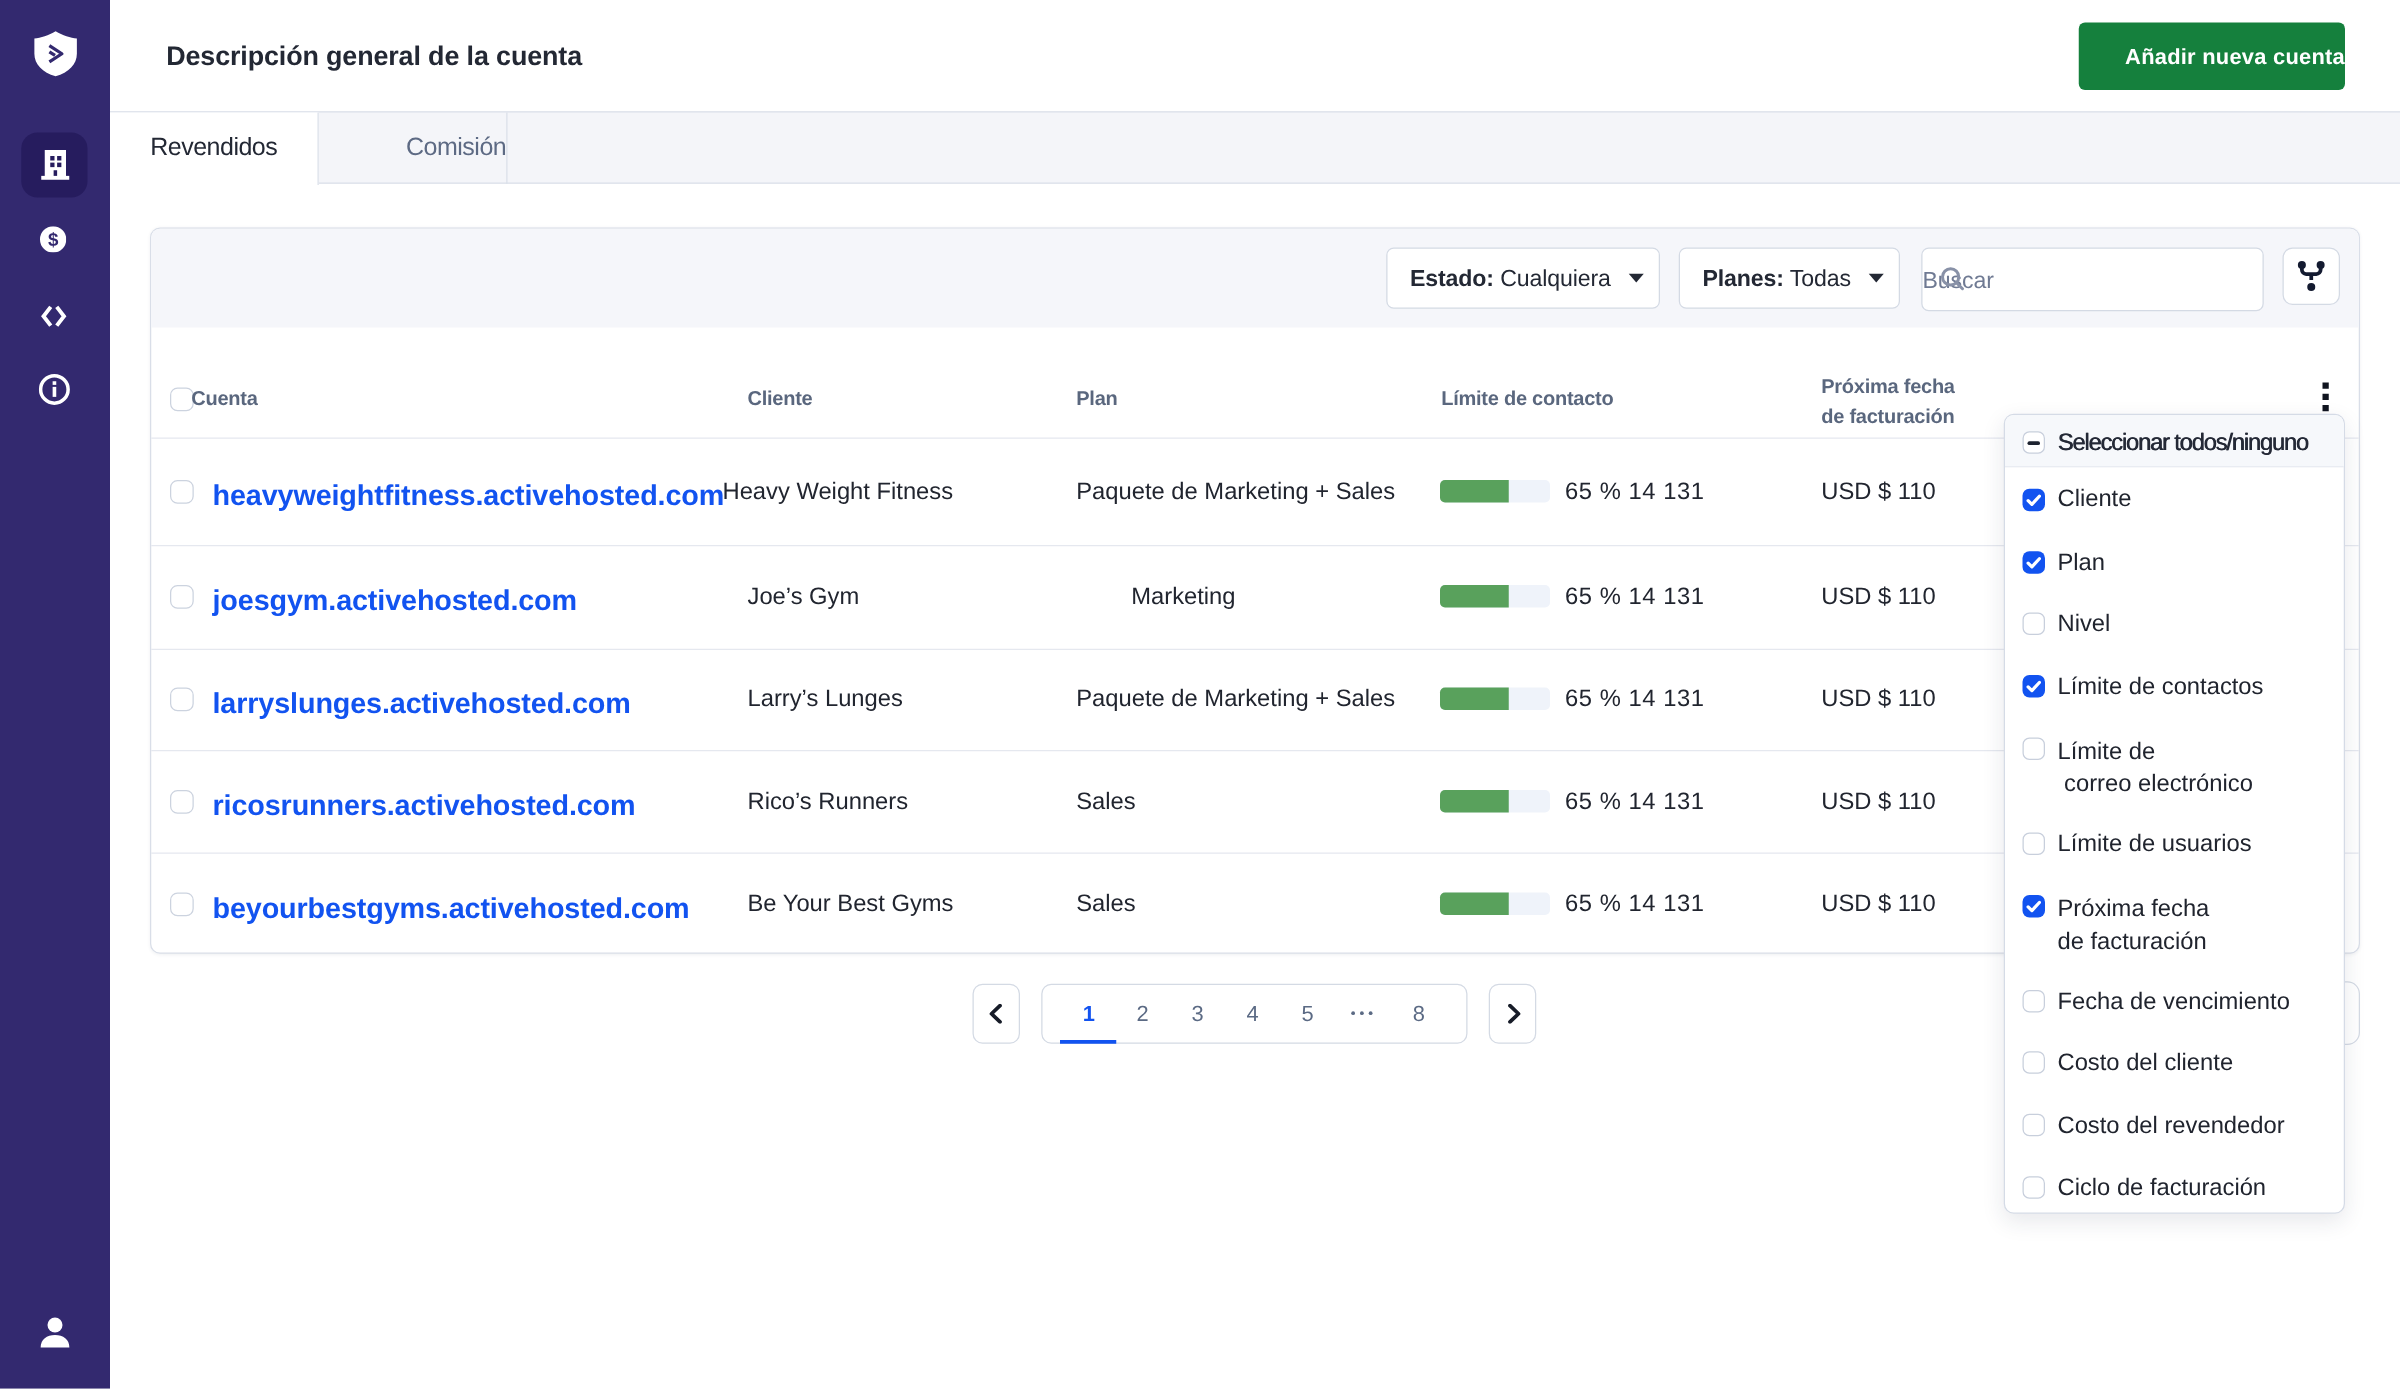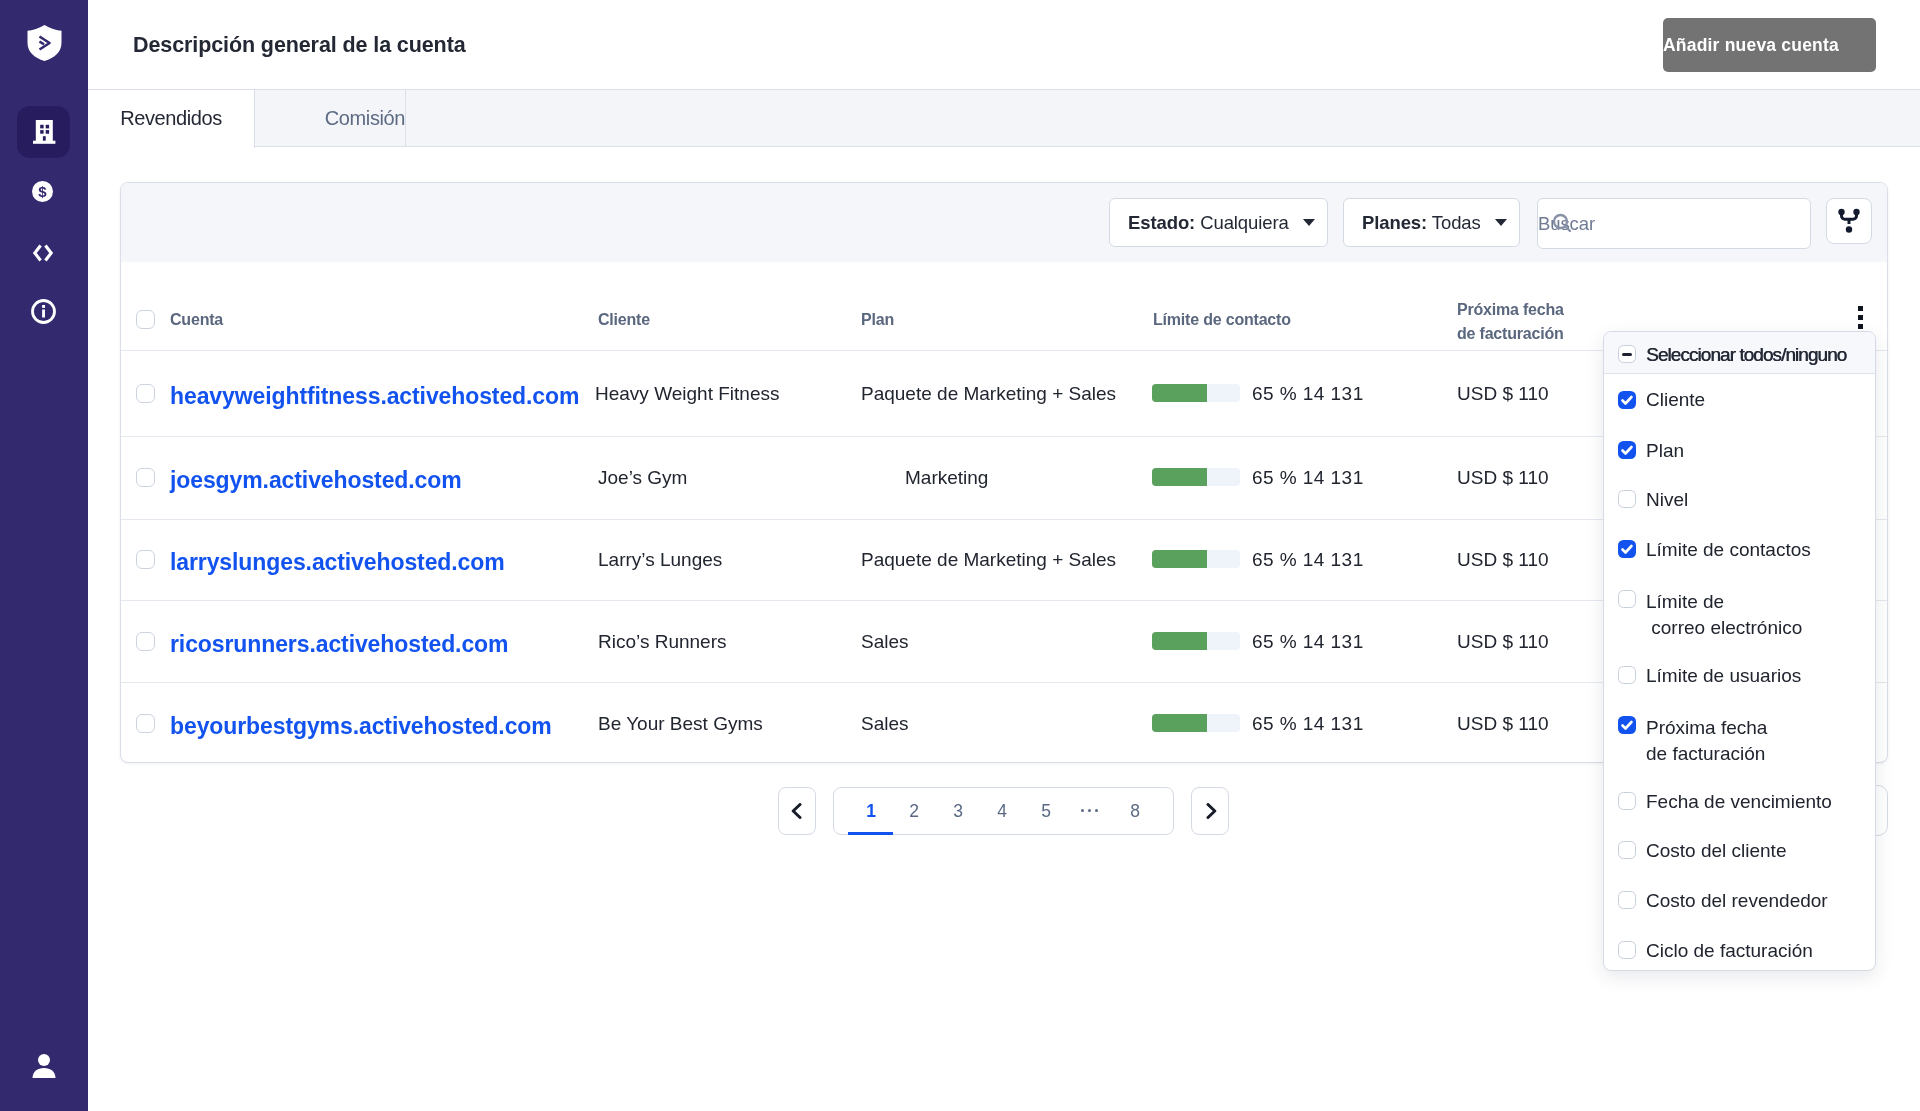--- a/index.html
+++ b/index.html
@@ -7,21 +7,21 @@
   .abs { position:absolute; }
   body { position:relative; }
 
   
   #sidebar { position:absolute; left:0; top:0; width:88px; height:1111px; background:#33296f; }
   #activeTile { position:absolute; left:17px; top:106px; width:53px; height:52px; border-radius:13px; background:#261c5e; }
 
   
   #header { position:absolute; left:88px; top:0; width:1832px; height:90px; background:#fff; }
   #title { position:absolute; left:133px; top:33px; font-size:21.5px; font-weight:bold; color:#232834; letter-spacing:-0.1px; }
-  #addBtn { position:absolute; left:1663px; top:18px; width:213px; height:54px; background:#737373; border-radius:5px; color:#fff; font-size:17.5px; font-weight:bold; text-align:left; line-height:54px; letter-spacing:0.2px; }
+  #addBtn { position:absolute; left:1663px; top:18px; width:213px; height:54px; background:#15803d; border-radius:5px; color:#fff; font-size:17.5px; font-weight:bold; text-align:right; line-height:54px; letter-spacing:0.2px; }
 
   
   #tabstrip { position:absolute; left:88px; top:89px; width:1832px; height:58px; background:#f4f5f9; border-top:1px solid #dadfe9; border-bottom:1px solid #dadfe9; }
   .tab { position:absolute; top:90px; height:57px; line-height:57px; text-align:center; font-size:20px; letter-spacing:-0.4px; }
   #tab1 { left:88px; width:167px; background:#fff; color:#232834; border-right:1px solid #dadfe9; height:58px; margin-top:0px; }
   #tab2 { left:255px; width:151px; color:#5d6a84; border-right:1px solid #dadfe9;text-align:right; }
 
   
   #card { position:absolute; left:120px; top:182px; width:1768px; height:581px; border:1px solid #d9dee8; border-radius:8px; background:#fff; box-shadow:0 1px 3px rgba(40,50,80,0.07); }
   #filterbar { position:absolute; left:121px; top:183px; width:1766px; height:79px; background:#f5f6fa; border-radius:7px 7px 0 0; }
@@ -79,38 +79,38 @@
 <div id="filterIconBtn" class="ctl"></div>
 <svg class="abs" style="left:1834px; top:205px;" width="30" height="30" viewBox="0 0 30 30">
   <circle cx="7.5" cy="7" r="3.2" fill="#131a30"></circle>
   <circle cx="22.5" cy="7" r="3.2" fill="#131a30"></circle>
   <circle cx="15" cy="24.5" r="3.2" fill="#131a30"></circle>
   <path d="M7.5 9 v1.8 a3.4 3.4 0 0 0 3.4 3.4 h8.2 a3.4 3.4 0 0 0 3.4 -3.4 V9" fill="none" stroke="#131a30" stroke-width="3"></path>
   <path d="M15 14.4 v4.6" fill="none" stroke="#131a30" stroke-width="3"></path>
 </svg>
 
 <div class="check" style="left:136px; top:310px;"></div>
-<div class="hdrTxt" style="left:170px; top:311px;">Cuenta</div>
+<div class="hdrTxt" style="left:153px; top:311px;">Cuenta</div>
 <div class="hdrTxt" style="left:598px; top:311px;">Cliente</div>
 <div class="hdrTxt" style="left:861px; top:311px;">Plan</div>
 <div class="hdrTxt" style="left:1153px; top:311px;">Límite de contacto</div>
 <div class="hdrTxt" style="left:1457px; top:298px; line-height:24px;">Próxima fecha<br>de facturación</div>
 <div class="abs" style="left:1858px; top:306px; width:5px; height:5px; background:#10141f;"></div>
 <div class="abs" style="left:1858px; top:315px; width:5px; height:5px; background:#10141f;"></div>
 <div class="abs" style="left:1858px; top:324px; width:5px; height:5px; background:#10141f;"></div>
 
 <div class="rowline" style="top:350px;"></div>
 <div class="rowline" style="top:436px;"></div>
 <div class="rowline" style="top:519px;"></div>
 <div class="rowline" style="top:600px;"></div>
 <div class="rowline" style="top:682px;"></div>
 
 <div class="check" style="left:136px; top:384px;"></div>
 <div class="link" style="left:170px; top:383px;">heavyweightfitness.activehosted.com</div>
-<div class="cell" style="left:595px; top:383px;">Heavy Weight Fitness</div>
+<div class="cell" style="left:578px; top:383px;">Heavy Weight Fitness</div>
 <div class="cell" style="left:861px; top:383px;">Paquete de Marketing + Sales</div>
 <div class="ptrack" style="left:1152px; top:384px;">
     <div class="pfill"></div>
   </div>
 <div class="cell" style="left:1252px; top:383px; letter-spacing:0.45px;">65&nbsp;%&nbsp;14&nbsp;131</div>
 <div class="cell" style="left:1457px; top:383px;">USD&nbsp;$&nbsp;110</div>
 
 <div class="check" style="left:136px; top:468px;"></div>
 <div class="link" style="left:170px; top:467px;">joesgym.activehosted.com</div>
 <div class="cell" style="left:598px; top:467px;">Joe’s Gym</div>

